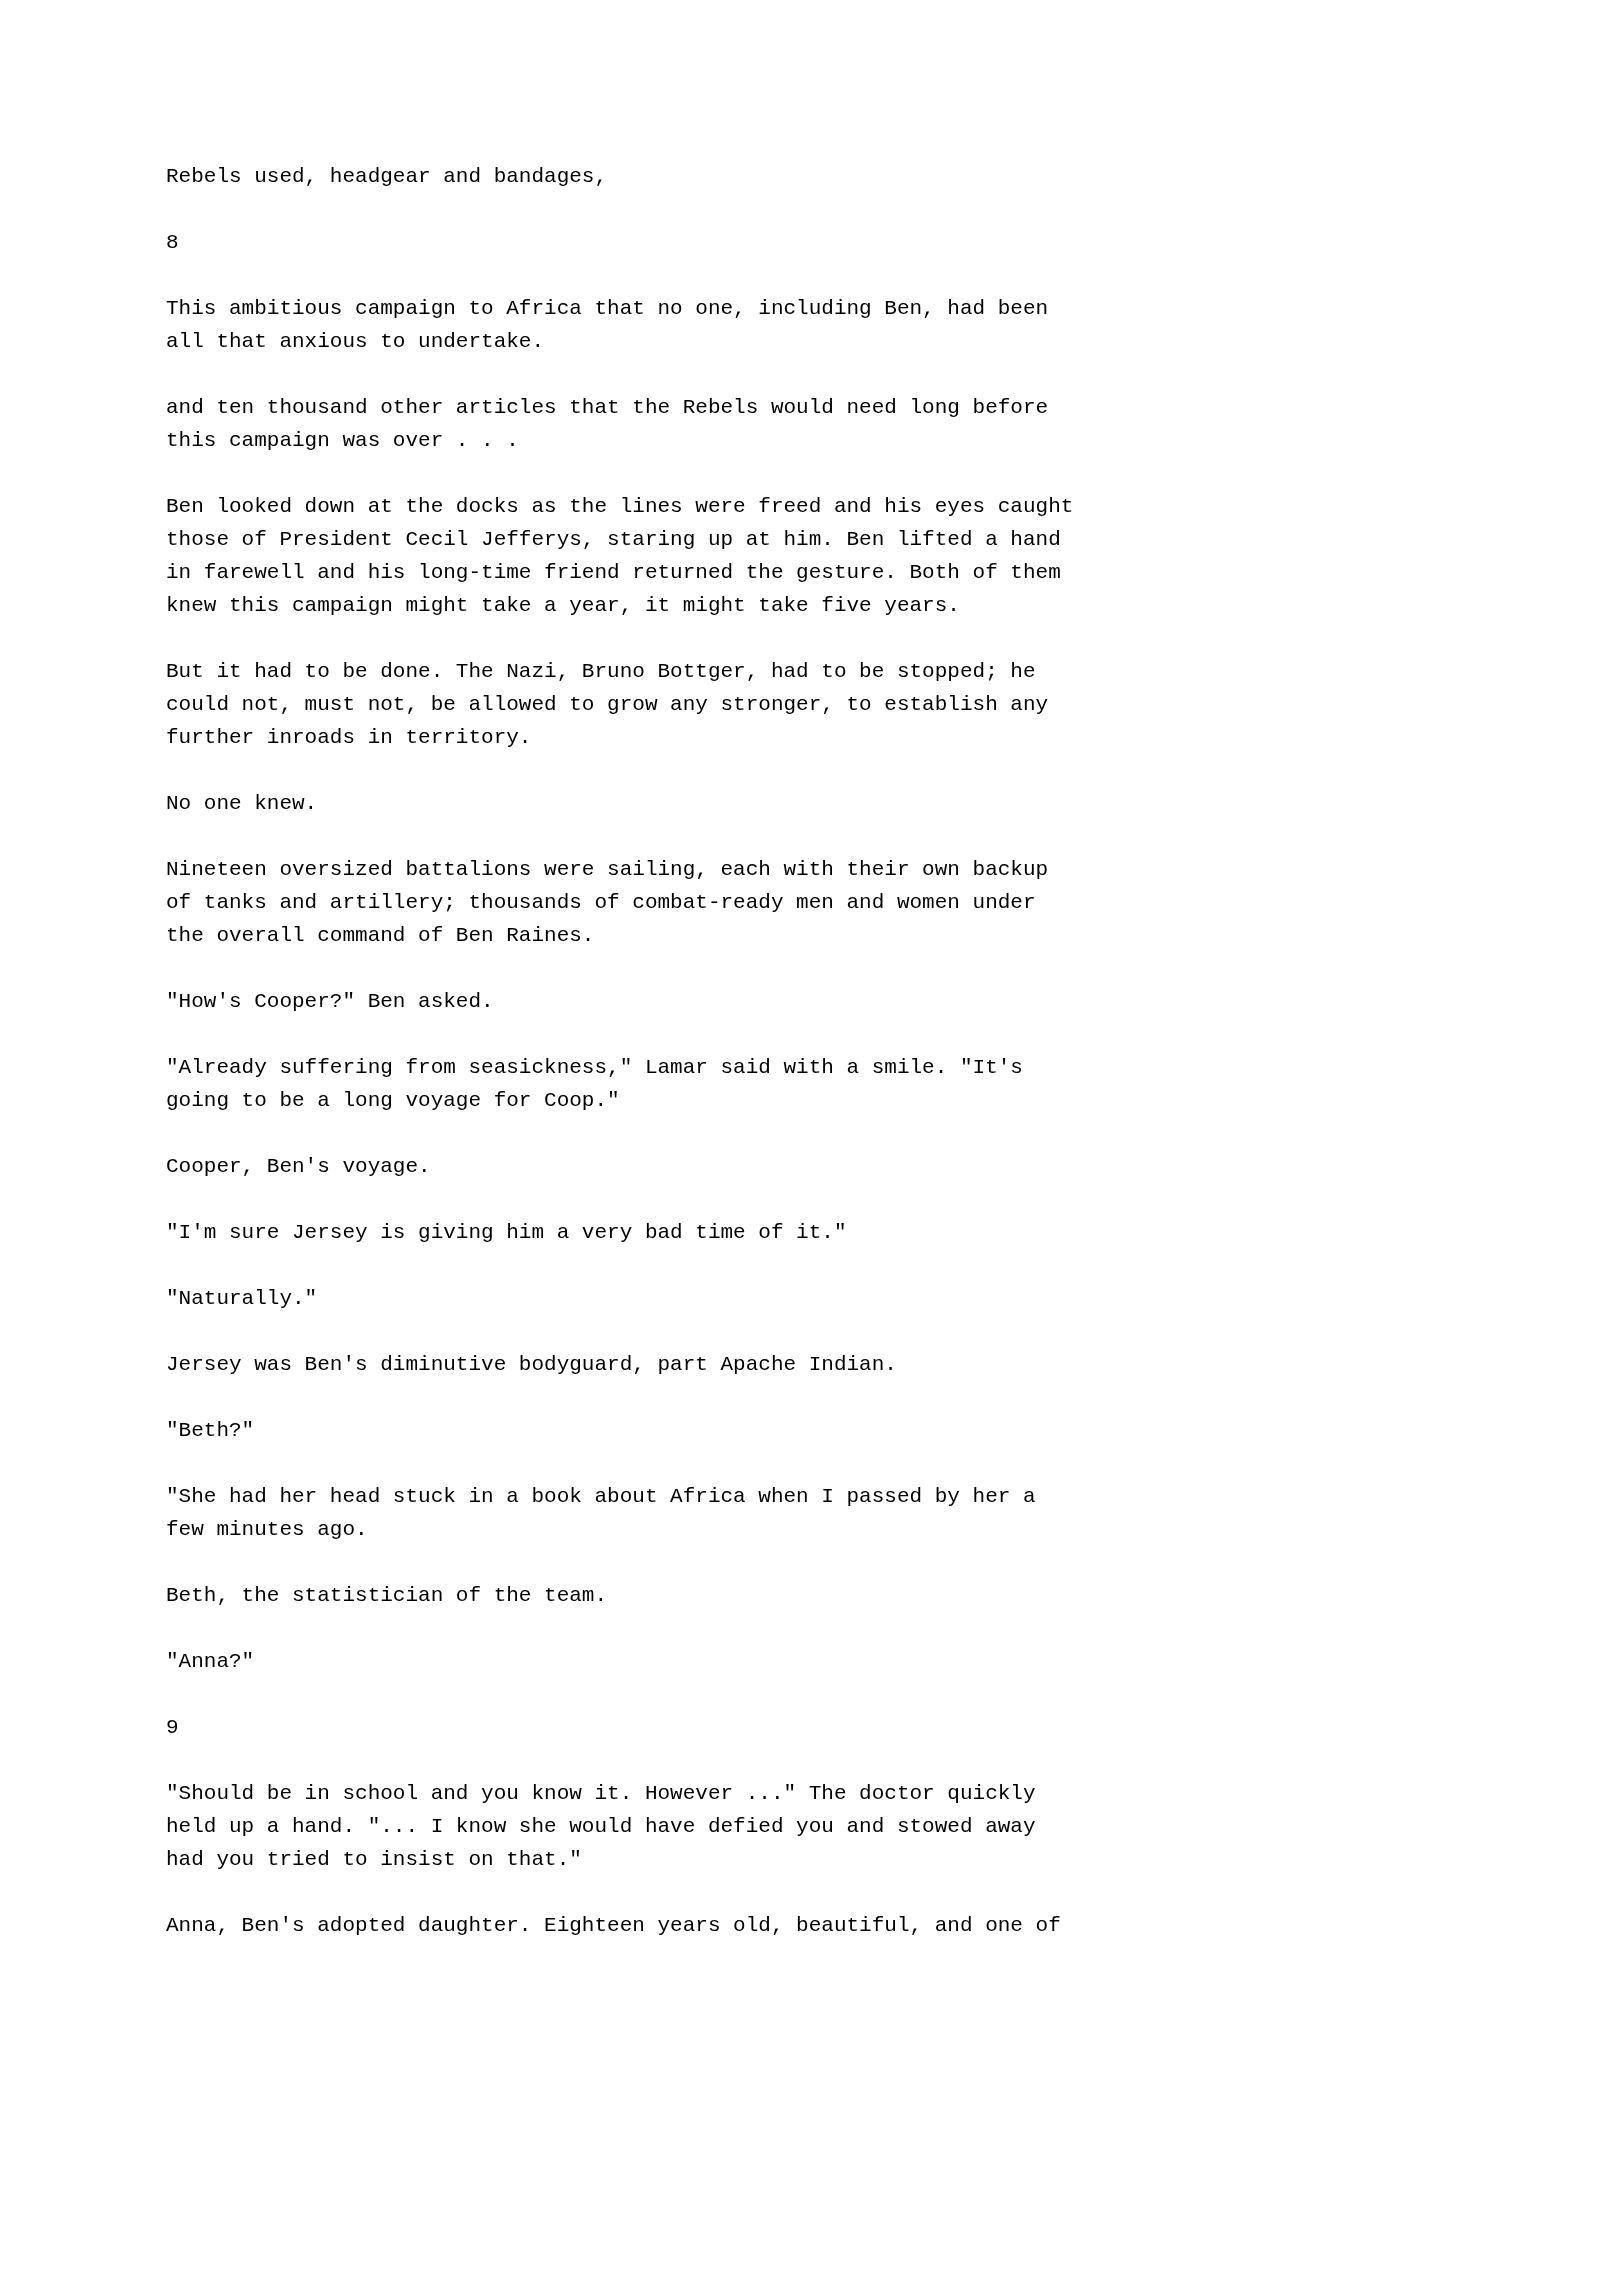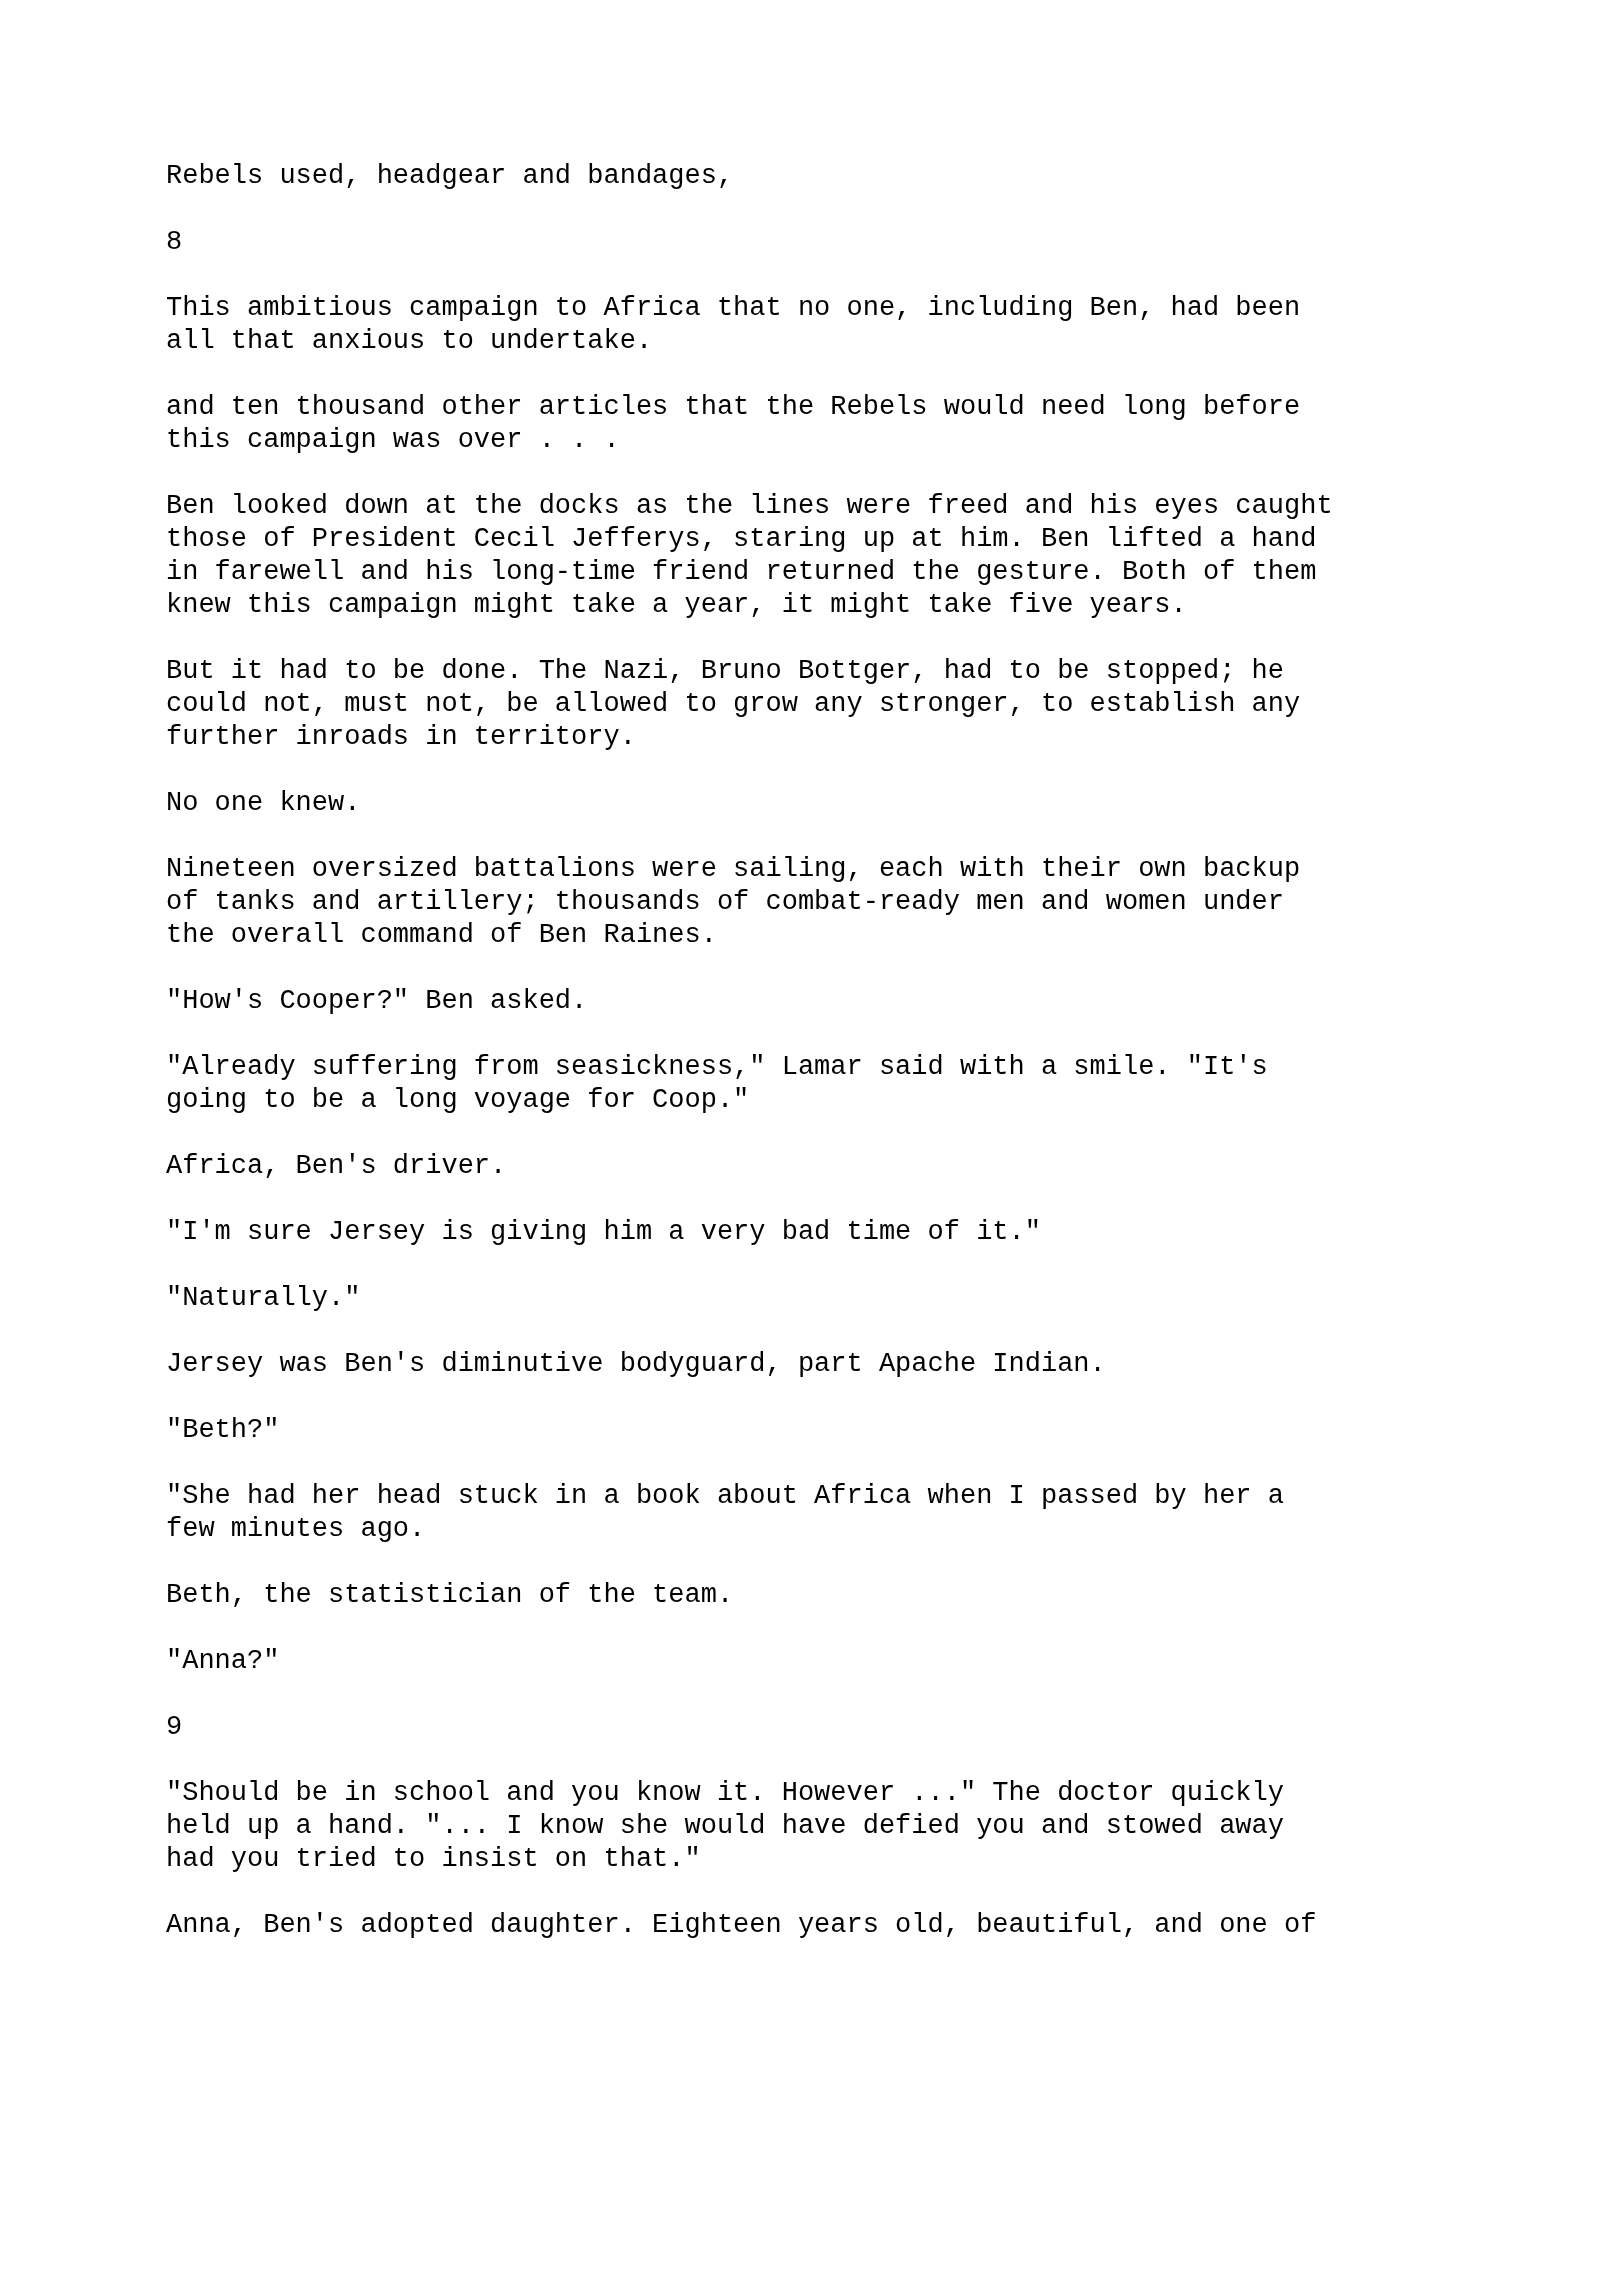--- a/index.html
+++ b/index.html
@@ -18,21 +18,21 @@
     overflow: hidden;
   }
   .text-column {
     position: absolute;
     left: 166px;
     top: 160px;
     width: 1374px;
   }
   .para {
     font-family: "Liberation Mono", "DejaVu Sans Mono", monospace;
-    font-size: 27px;
+    font-size: 21px;
     line-height: 33px;
     color: #000000;
     white-space: pre;
     margin: 0 0 33px 0;
     letter-spacing: 0;
   }
 </style>
 </head>
 <body>
 
@@ -51,21 +51,21 @@
     <div class="para">But it had to be done. The Nazi, Bruno Bottger, had to be stopped; he
 could not, must not, be allowed to grow any stronger, to establish any
 further inroads in territory.</div>
     <div class="para">No one knew.</div>
     <div class="para">Nineteen oversized battalions were sailing, each with their own backup
 of tanks and artillery; thousands of combat-ready men and women under
 the overall command of Ben Raines.</div>
     <div class="para">"How's Cooper?" Ben asked.</div>
     <div class="para">"Already suffering from seasickness," Lamar said with a smile. "It's
 going to be a long voyage for Coop."</div>
-    <div class="para">Africa, Ben's driver.</div>
+    <div class="para">Cooper, Ben's voyage.</div>
     <div class="para">"I'm sure Jersey is giving him a very bad time of it."</div>
     <div class="para">"Naturally."</div>
     <div class="para">Jersey was Ben's diminutive bodyguard, part Apache Indian.</div>
     <div class="para">"Beth?"</div>
     <div class="para">"She had her head stuck in a book about Africa when I passed by her a
 few minutes ago.</div>
     <div class="para">Beth, the statistician of the team.</div>
     <div class="para">"Anna?"</div>
     <div class="para">9</div>
     <div class="para">"Should be in school and you know it. However ..." The doctor quickly

